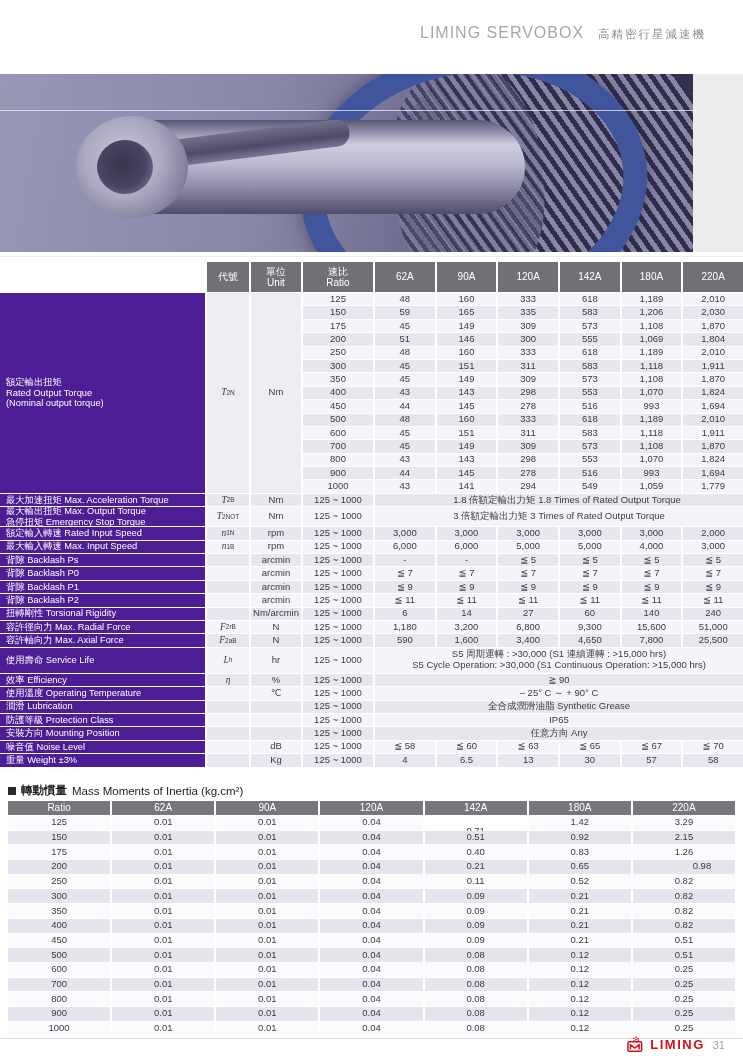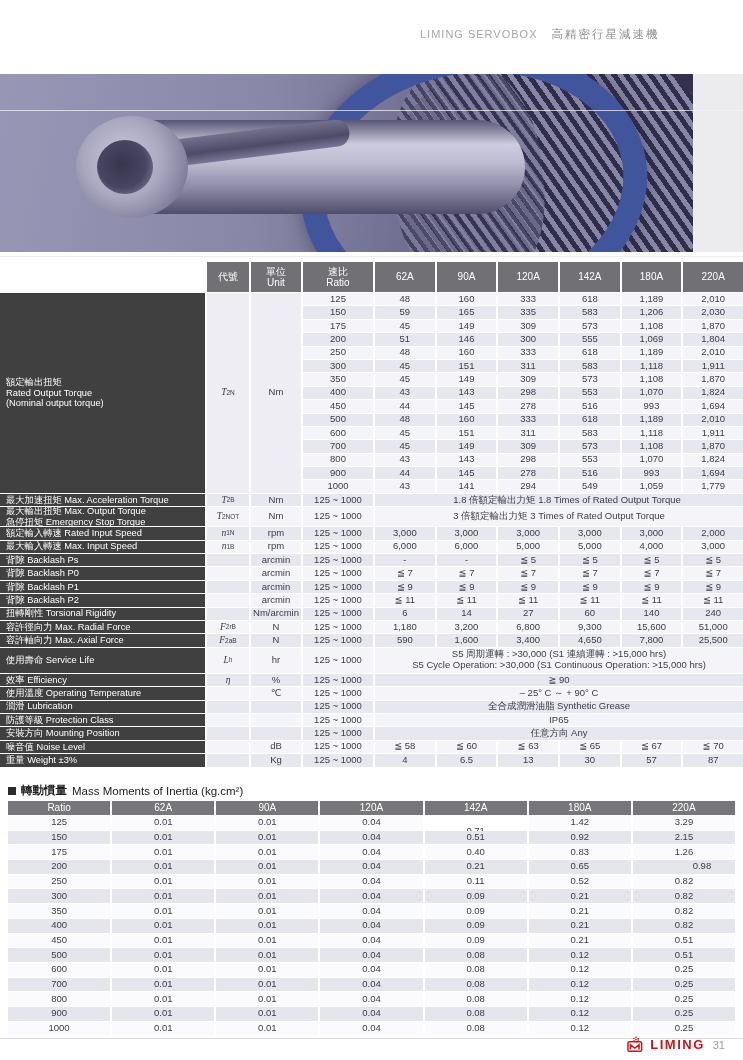--- a/index.html
+++ b/index.html
@@ -1,20 +1,20 @@
 <!DOCTYPE html>
 <html><head>
 <meta charset="utf-8">
 <style>
   html,body{margin:0;padding:0;background:#ffffff;}
   .page{position:relative;width:743px;height:1060px;margin:0 auto;background:#fff;overflow:hidden;
         font-family:"Liberation Sans","DejaVu Sans",sans-serif;}
   
   .page-header{position:absolute;top:24px;left:420px;white-space:nowrap;}
-  .brand-title{font-size:11px;color:#a7a7a7;letter-spacing:1px;}
+  .brand-title{font-size:16px;color:#a7a7a7;letter-spacing:1px;}
   .brand-subtitle{font-size:11.5px;color:#8f8f8f;margin-left:14px;letter-spacing:2px;}
   
   .hero{position:absolute;top:74px;left:0;width:693px;height:178px;overflow:hidden;background:#8a8aa6;}
   .hero div{position:absolute;}
   .h-base{inset:0;background:linear-gradient(100deg,#a2a2bc 0%,#8d8da9 38%,#60607f 68%,#2c2c48 100%);}
   .h-dark{right:-70px;top:-40px;width:280px;height:300px;background:#191930;border-radius:40%;transform:rotate(12deg);}
   .h-gear{right:-30px;top:-35px;width:330px;height:265px;border-radius:50%;
           background:repeating-linear-gradient(55deg,#14142a 0 5px,#9595b2 5px 10px);opacity:.92;}
   .h-gear2{right:150px;top:-10px;width:150px;height:230px;border-radius:45%;
           background:repeating-linear-gradient(60deg,#1d1d35 0 4px,#7d7d9a 4px 9px);opacity:.75;transform:rotate(-6deg);}
@@ -31,21 +31,21 @@
   .h-tint{inset:0;background:rgba(126,120,168,.26);}
   .hero-side{position:absolute;top:74px;left:693px;width:50px;height:178px;background:#ececef;}
   .hero-line{position:absolute;top:110px;left:0;width:743px;height:1px;background:rgba(240,240,245,.75);}
   .top-rule{position:absolute;top:256px;left:0;width:743px;height:1px;background:#ededf0;}
   
   .spec-grid{position:absolute;top:262px;left:0;width:743px;display:grid;
              grid-template-columns:205px 42px 50px 70px repeat(6,1fr);gap:1px 2px;background:#fff;}
   .cell{display:flex;align-items:center;justify-content:center;font-size:9.5px;color:#3b3b46;line-height:1.15;text-align:center;}
   .hdr{background:#717175;color:#fff;font-size:10px;}
   .corner{justify-content:flex-start;text-align:left;padding-left:7px;}
-  .lblNavy{background:#404040;color:#fff;justify-content:flex-start;text-align:left;padding-left:6px;font-size:9.3px;}
+  .lblNavy{background:#4c1d95;color:#fff;justify-content:flex-start;text-align:left;padding-left:6px;font-size:9.3px;}
   .bigLbl{flex-direction:column;align-items:flex-start;justify-content:center;}
   .sA{background:#f5f5f9;}
   .sB{background:#e7e7ef;}
   .symCell{background:#ededf3;}
   .cell i{font-family:"Liberation Serif","DejaVu Serif",serif;font-style:italic;}
   .cell sub{font-size:6.5px;line-height:0;}
   
   .inertia-title{position:absolute;top:783px;left:8px;font-size:11.5px;color:#1c1c1c;display:flex;align-items:center;}
   .inertia-title .sq{width:8px;height:8px;background:#2a2a2a;display:inline-block;margin-right:5px;}
   .it-zh{font-weight:bold;margin-right:5px;}
@@ -375,21 +375,21 @@
       <div class="cell sA" style="grid-area: 34 / 10;">≦ 70</div>
       <div class="cell lblNavy" style="grid-area: 35 / 1;">重量  Weight ±3%</div>
       <div class="cell sB" style="grid-area: 35 / 2;"></div>
       <div class="cell sB" style="grid-area: 35 / 3;">Kg</div>
       <div class="cell sB" style="grid-area: 35 / 4;">125 ~ 1000</div>
       <div class="cell sB" style="grid-area: 35 / 5;">4</div>
       <div class="cell sB" style="grid-area: 35 / 6;">6.5</div>
       <div class="cell sB" style="grid-area: 35 / 7;">13</div>
       <div class="cell sB" style="grid-area: 35 / 8;">30</div>
       <div class="cell sB" style="grid-area: 35 / 9;">57</div>
-      <div class="cell sB" style="grid-area: 35 / 10;">87</div>
+      <div class="cell sB" style="grid-area: 35 / 10;">58</div>
     </div>
 
   <div class="inertia-title">
     <span class="sq"></span>
     <span class="it-zh">轉動慣量</span>
     <span class="it-en">Mass Moments of Inertia (kg.cm²)</span>
   </div>
 
   <div class="inertia-grid" id="inertiaGrid" style="grid-template-rows: 14px 13.7px 13.7px 13.7px 13.7px 13.7px 13.7px 13.7px 13.7px 13.7px 13.7px 13.7px 13.7px 13.7px 13.7px 13.7px;">
       <div class="cell ihdr" style="grid-area: 1 / 1;">Ratio</div>

